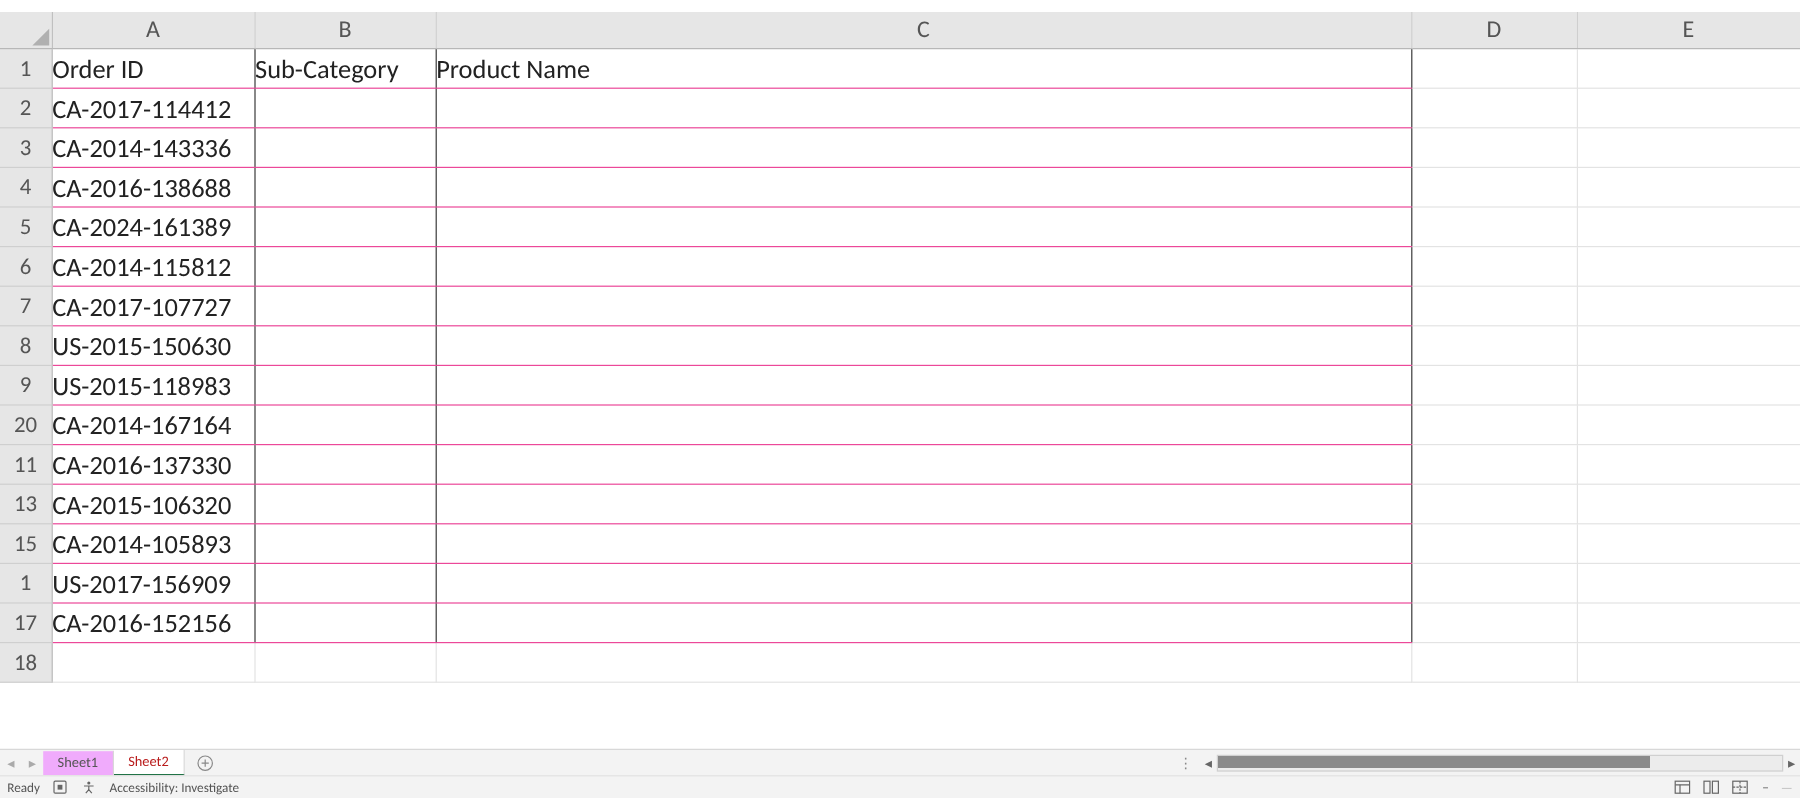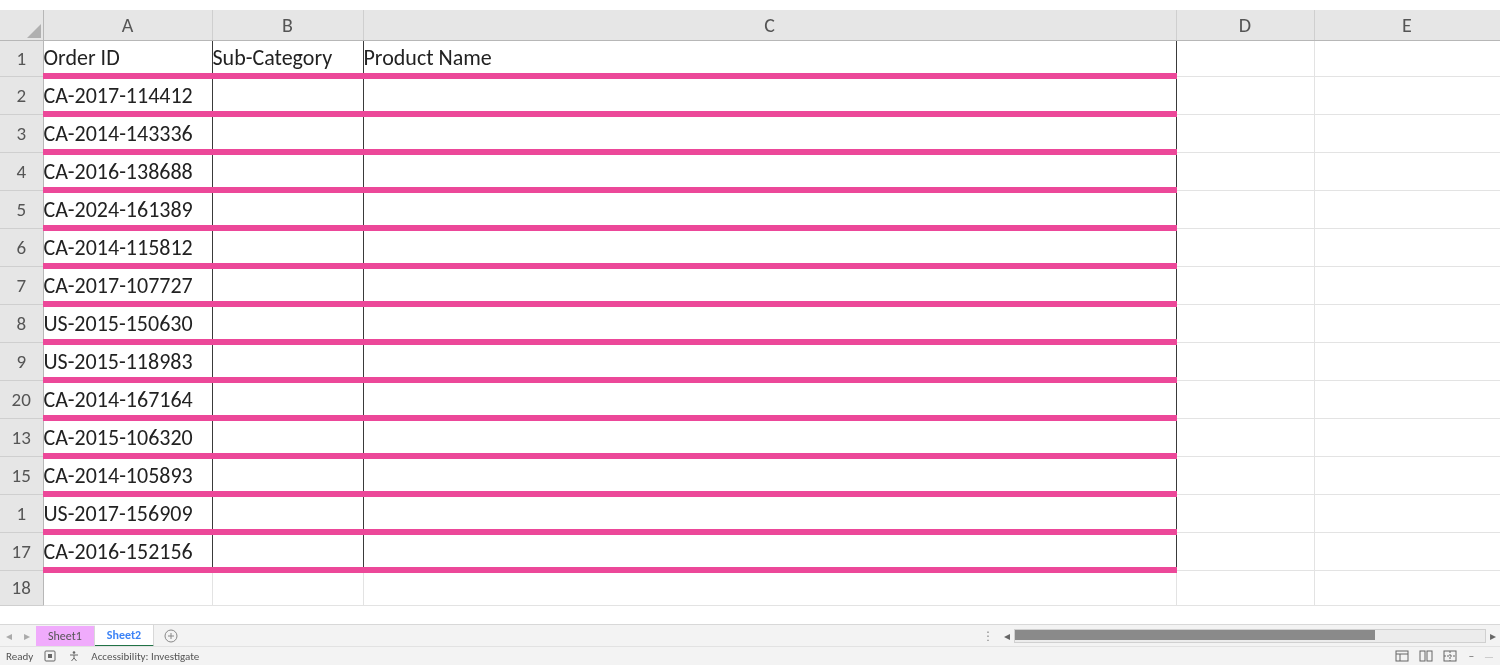--- a/index.html
+++ b/index.html
@@ -84,21 +84,21 @@
     height: 32px;
     font-size: 22px;
     padding-left: 3px;
     white-space: nowrap;
     overflow: hidden;
   }
 
   
   .databox {
     border-right: 1px solid #3a3a3a;
-    border-bottom: 6px solid #ec4899;
+    border-bottom: 1px solid #ec4899;
   }
   .databox-top    { border-top: 1px solid #3a3a3a; }
 
   
   .tabbar {
     position: absolute;
     left: 0;
     bottom: 18px;
     height: 22px;
     width: 1500px;
@@ -119,22 +119,22 @@
     height: 20px;
     line-height: 20px;
     padding: 0 12px;
     border-right: 1px solid #d8d8d8;
     background: #f0abfc;
     cursor: pointer;
   }
   .tabbar .tab.active {
     background: #ffffff;
     border-bottom: 2px solid #217346;
-    color: #3b82f6;
-    font-weight: 700;
+    color: #b91c1c;
+    font-weight: 400;
   }
   .tabbar .addsheet {
     width: 22px; height: 18px;
     display: flex; align-items: center; justify-content: center;
     margin-left: 6px;
     cursor: pointer;
   }
   .tabbar .addsheet svg { display:block; }
 
   .tabbar .hsplit {
@@ -293,20 +293,28 @@
         <th class="rowhdr">9</th>
         <td class="cell databox">US-2015-118983</td>
         <td class="cell databox"></td>
         <td class="cell databox"></td>
         <td class="cell"></td>
         <td class="cell"></td>
       </tr>
       <tr>
         <th class="rowhdr">20</th>
         <td class="cell databox">CA-2014-167164</td>
+        <td class="cell databox"></td>
+        <td class="cell databox"></td>
+        <td class="cell"></td>
+        <td class="cell"></td>
+      </tr>
+      <tr>
+        <th class="rowhdr">11</th>
+        <td class="cell databox">CA-2016-137330</td>
         <td class="cell databox"></td>
         <td class="cell databox"></td>
         <td class="cell"></td>
         <td class="cell"></td>
       </tr>
       <tr>
         <th class="rowhdr">13</th>
         <td class="cell databox">CA-2015-106320</td>
         <td class="cell databox"></td>
         <td class="cell databox"></td>

